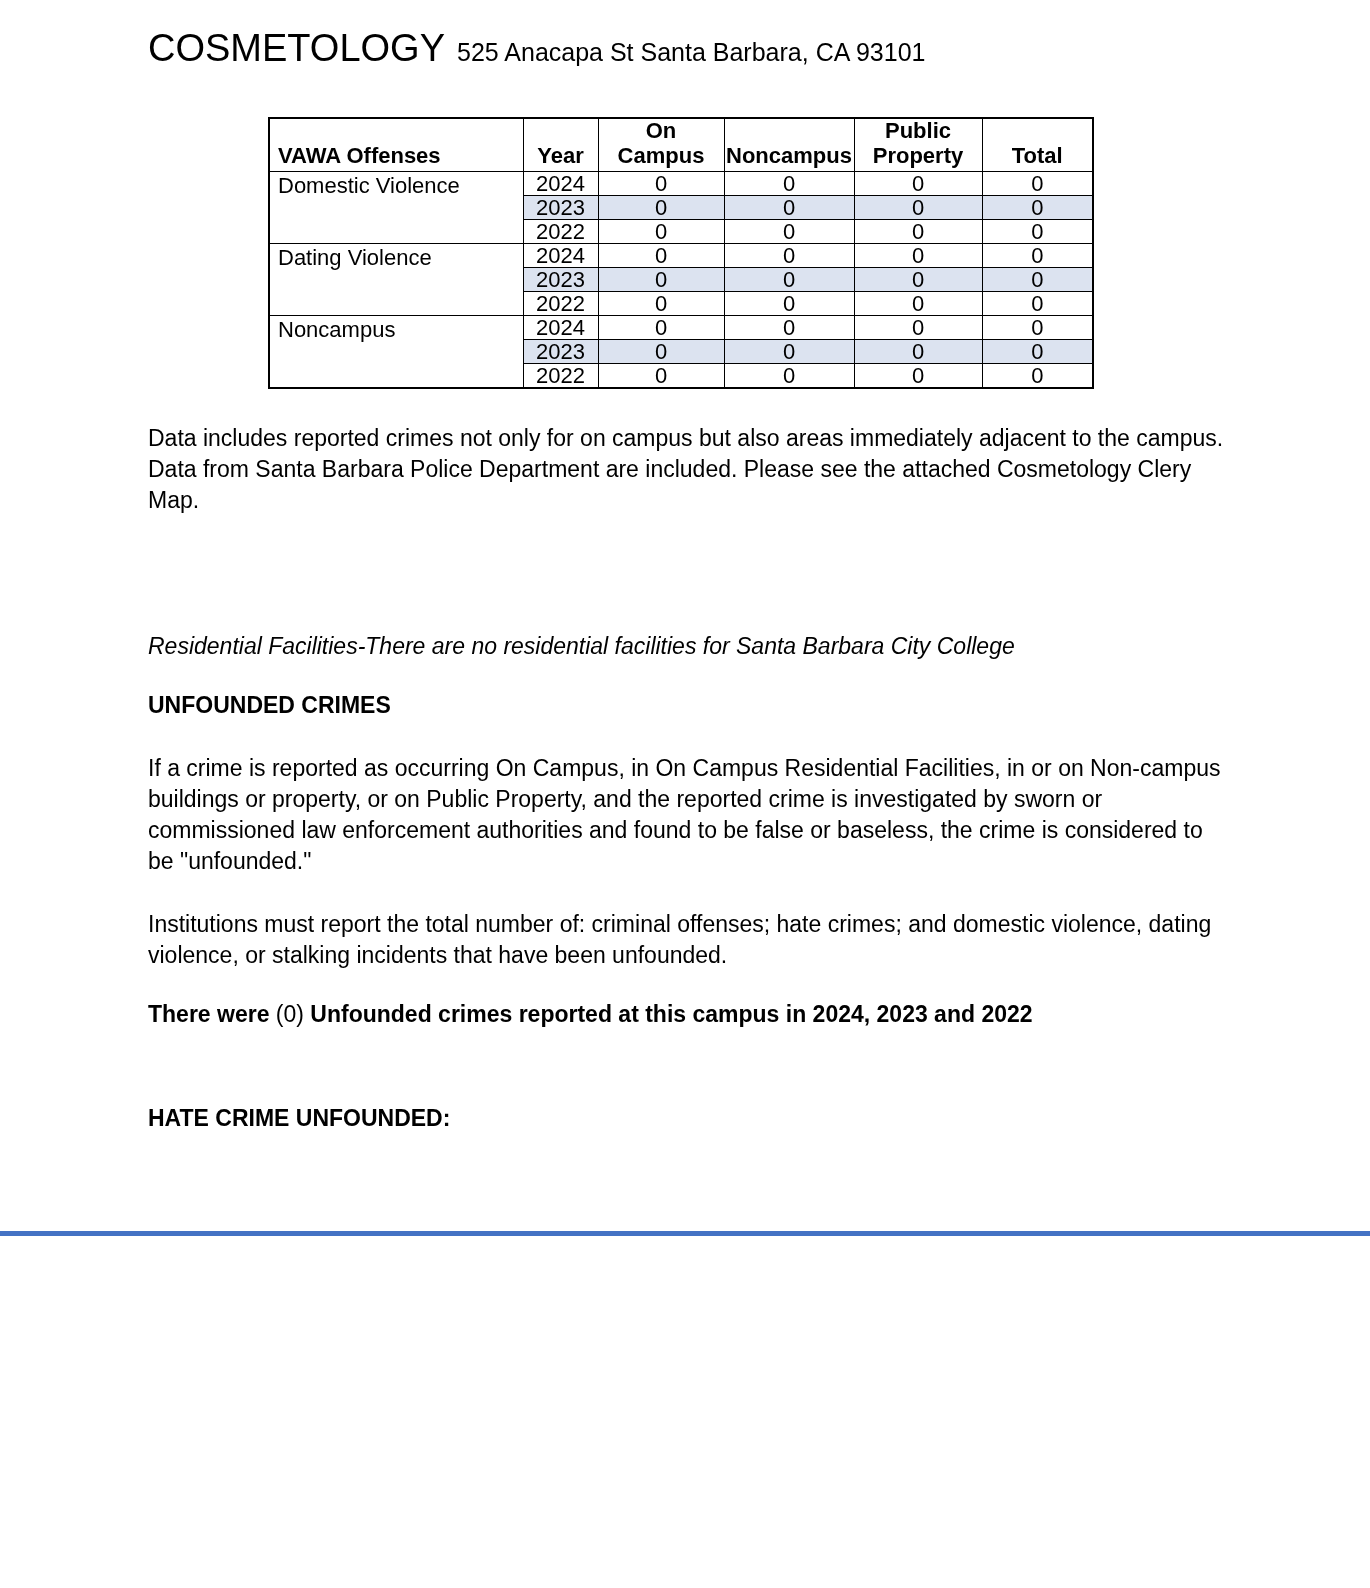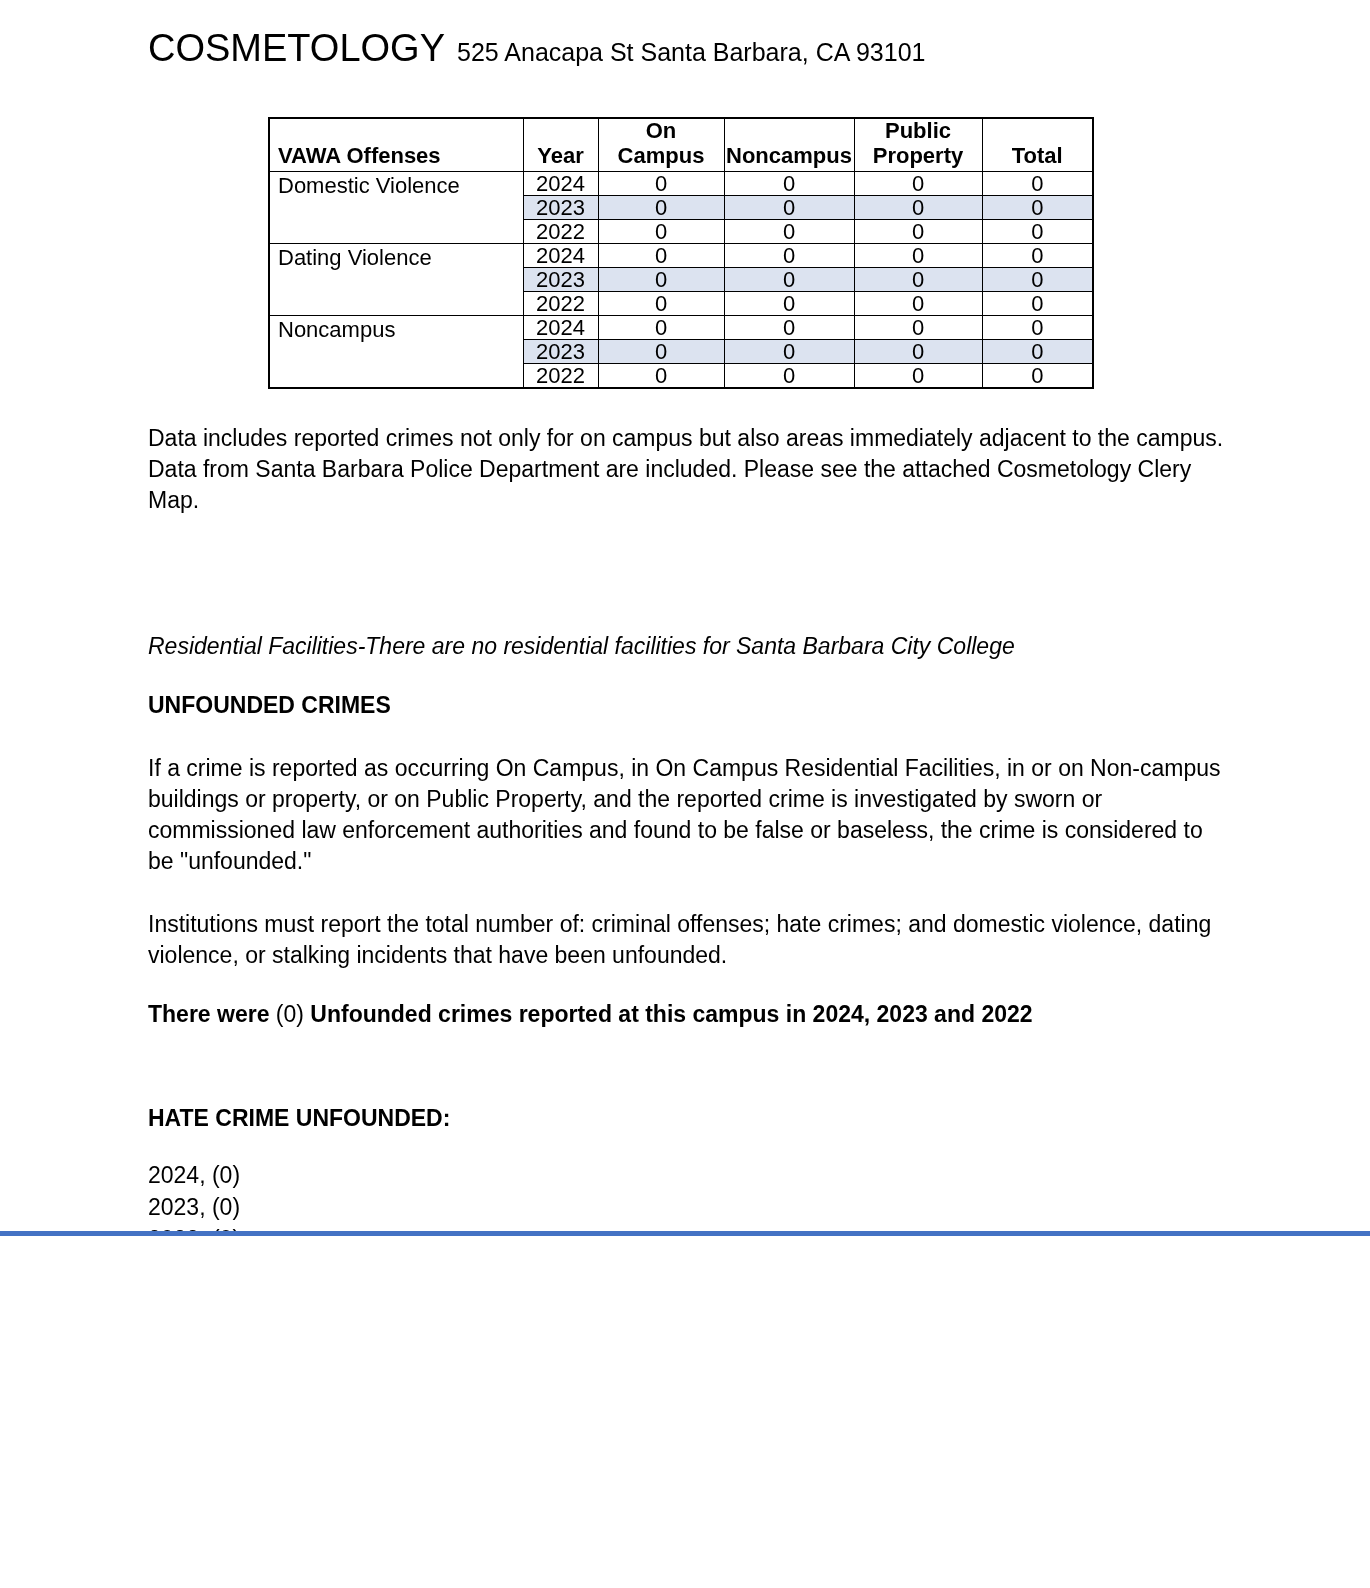--- a/index.html
+++ b/index.html
@@ -194,22 +194,17 @@
 
     <p class="para m-unf-head">UNFOUNDED CRIMES</p>
     <p class="para">If a crime is reported as occurring On Campus, in On Campus Residential Facilities, in or on Non-campus buildings or property, or on Public Property, and the reported crime is investigated by sworn or commissioned law enforcement authorities and found to be false or baseless, the crime is considered to be "unfounded."</p>
 
     <p class="para m-inst">Institutions must report the total number of: criminal offenses; hate crimes; and domestic violence, dating violence, or stalking incidents that have been unfounded.</p>
 
     <p class="m-statement"><span class="b">There were </span><span>(0)</span><span class="b"> Unfounded crimes reported at this campus in 2024, 2023 and 2022</span></p>
 
     <p class="para m-hate-head">HATE CRIME UNFOUNDED:</p>
 
-    <div class="hate-lines">
-      <div>2024, (0)</div>
-      <div>2023, (0)</div>
-      <div>2022, (0)</div>
-    </div>
 
   </div>
 
   <div class="bottom-bar"></div>
 </div>
 
 </body></html>

